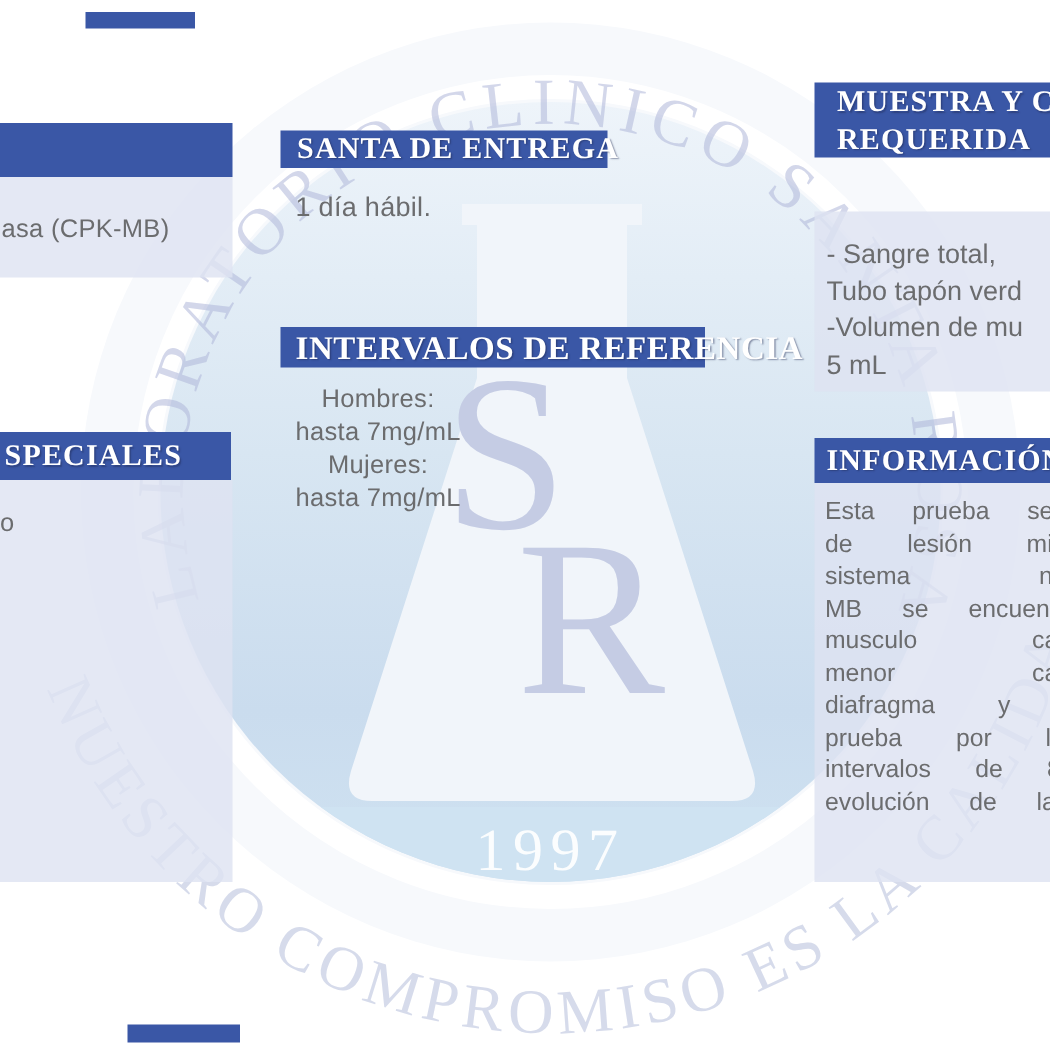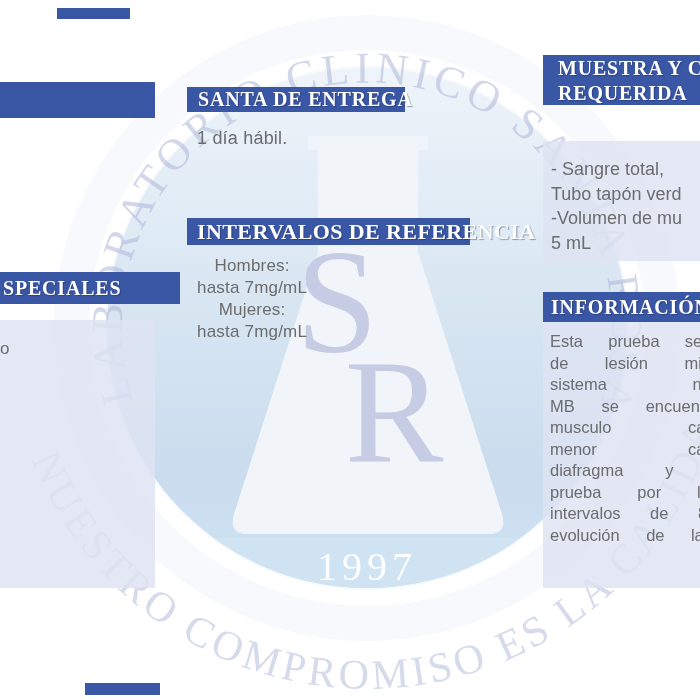--- a/index.html
+++ b/index.html
@@ -14,21 +14,21 @@
     font-family:"Liberation Serif", serif;font-weight:bold;
     text-shadow:1px 1px 1px rgba(30,40,80,0.45);
     letter-spacing:0.8px;white-space:nowrap;overflow:visible;
   }
   .body-box{
     position:absolute;background:rgba(222,227,241,0.82);
     color:#6b6c6e;
   }
   .txt{color:#6b6c6e;letter-spacing:0.2px;}
   .hdr-a, .hdr-b, .hdr-plazo, .hdr-interv, .hdr-muestra, .hdr-info { }
-  .hdr-b      {left:0;   top:272px;width:180px;height:32px;font-size:20px;line-height:32px;padding-left:3px;box-sizing:border-box;}
+  .hdr-b      {left:0;   top:288px;width:154px;height:32px;font-size:20px;line-height:32px;padding-left:3px;box-sizing:border-box;}
   .hdr-a2     {left:0;   top:82px; width:155px;height:36px;}
   .body-a     {left:0;   top:118px;width:155px;height:67px;}
   .body-a .txt{position:absolute;left:1px;top:25px;font-size:17px;white-space:nowrap;}
   .body-b     {left:0;   top:320px;width:155px;height:268px;}
   .body-b .txt{position:absolute;left:0px;top:19px;font-size:17px;}
   .hdr-plazo  {left:187px;top:87px; width:218px;height:25px;font-size:20px;line-height:25px;padding-left:11px;box-sizing:border-box;}
   .plazo-body {position:absolute;left:197px;top:128px;font-size:18px;}
   .hdr-interv {left:187px;top:218px;width:283px;height:27px;font-size:22px;line-height:27px;padding-left:10px;box-sizing:border-box;letter-spacing:0.4px;}
   .interv-body{position:absolute;left:197px;top:255px;font-size:17px;line-height:22px;text-align:center;}
   .hdr-muestra{left:543px;top:55px; width:157px;height:50px;font-size:20px;line-height:25px;padding:1px 0 0 15px;box-sizing:border-box;}
@@ -82,20 +82,23 @@
     </text>
     <text font-family="Liberation Serif, serif" font-size="42" letter-spacing="4" fill="#aeb7d8" fill-opacity="0.5">
       <textPath href="#arcBottomPath" startOffset="40">NUESTRO COMPROMISO ES LA CALIDAD</textPath>
     </text>
   </svg>
 
   <div class="frag frag-top"></div>
   <div class="frag frag-bottom"></div>
 
   <div class="hdr abs hdr-a2"></div>
+  <div class="body-box body-a">
+    <span class="txt">asa (CPK-MB)</span>
+  </div>
 
   <div class="hdr hdr-b">
     <span>SPECIALES</span>
   </div>
   <div class="body-box body-b">
     <span class="txt">o</span>
   </div>
 
   <div class="hdr hdr-plazo">
     <span>SANTA DE ENTREGA</span>

